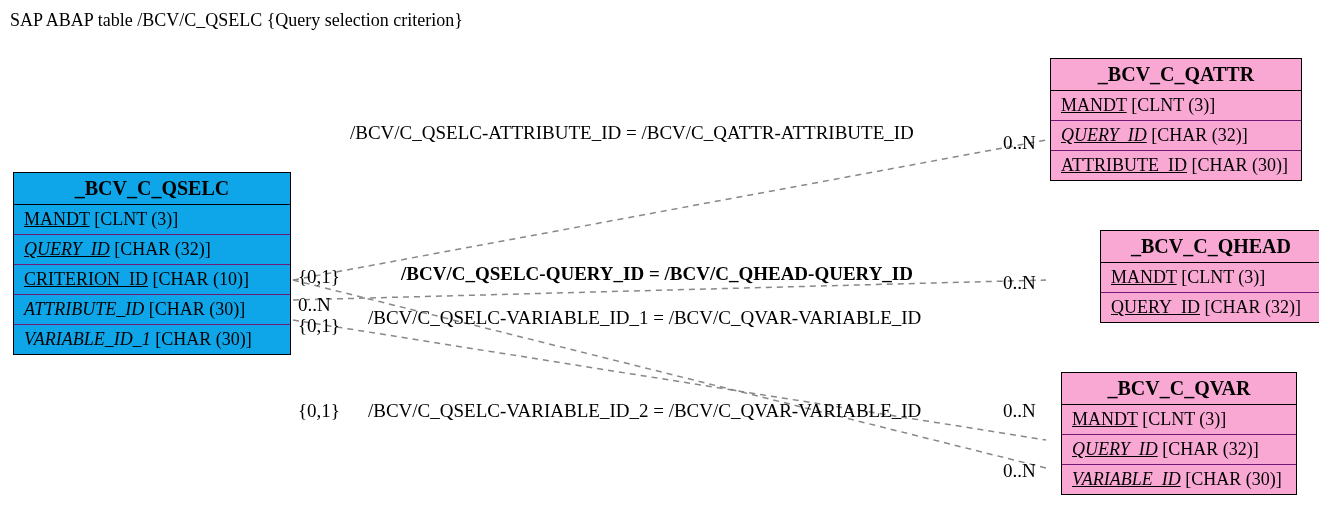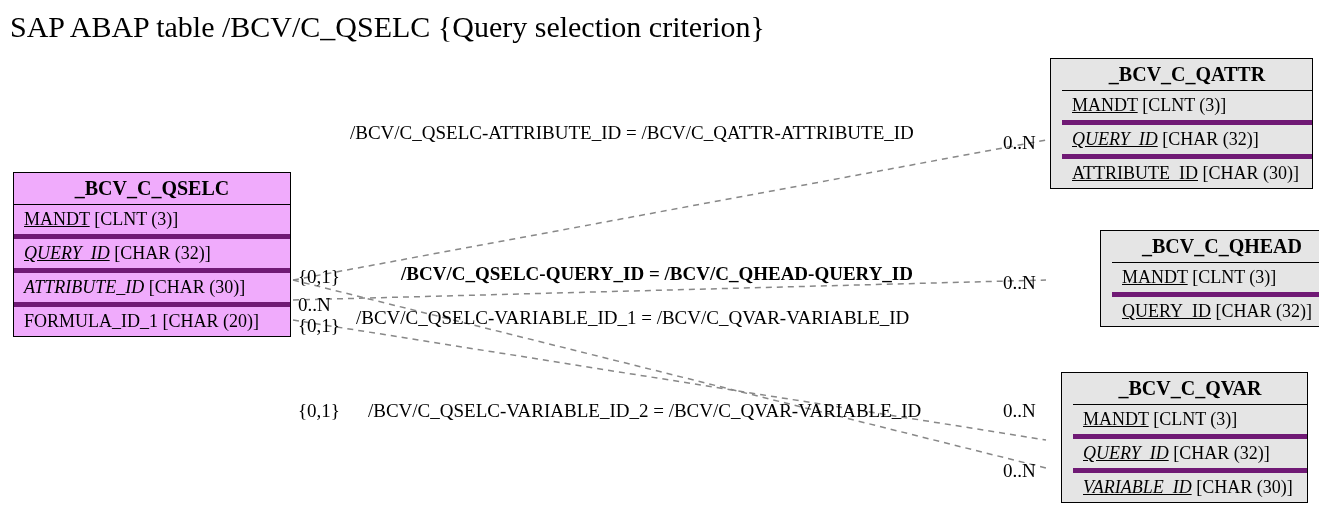--- a/index.html
+++ b/index.html
@@ -1,22 +1,22 @@
 <!DOCTYPE html>
 <html><head>
 <meta charset="utf-8">
 <style>
   html,body{margin:0;padding:0;width:1319px;height:511px;background:#fff;
     font-family:"Times New Roman",Times,serif;font-size:18px;color:#000;}
-  .title{position:absolute;left:10px;top:10px;font-size:30px;}
+  .title{position:absolute;left:10px;top:10px;font-size:18px;}
   .card{position:absolute;border:1px solid #000;}
-  .qselc{background:#f0abfc;}
-  .grn{background:#e5e5e5;padding-left:11px;}
+  .qselc{background:#0ea5e9;}
+  .grn{background:#f9a8d4;}
   .hdr{font-weight:bold;text-align:center;padding:4px 10px;border-bottom:1px solid #000;font-size:20px;}
-  .row{padding:4px 10px;border-top:5px solid #701a75;white-space:nowrap;}
+  .row{padding:4px 10px;border-top:1px solid #701a75;white-space:nowrap;}
   .row:first-of-type{border-top:none;}
   .ul{text-decoration:underline;text-align:center;}
   .it{font-style:italic;}
   .lbl{position:absolute;font-size:19px;white-space:nowrap;}
   svg.lines{position:absolute;left:0;top:0;width:1319px;height:511px;pointer-events:none;}
   svg.lines line{stroke:#888;stroke-width:1.5;stroke-dasharray:6,5;}
 </style>
 </head>
 <body>
 
@@ -27,22 +27,23 @@
   <line x1="293" y1="300" x2="1046" y2="280"></line>
   <line x1="293" y1="320" x2="1046" y2="440"></line>
   <line x1="293" y1="280" x2="1046" y2="468"></line>
 </svg>
 
 <div class="card qselc" style="left:13px;top:172px;width:276px;">
   <div class="hdr">_BCV_C_QSELC</div>
   <div>
       <div class="row"><span class="ul">MANDT</span> [CLNT (3)]</div>
       <div class="row"><span class="ul it">QUERY_ID</span> [CHAR (32)]</div>
+      <div class="row"><span class="ul">CRITERION_ID</span> [CHAR (10)]</div>
       <div class="row"><span class="it">ATTRIBUTE_ID</span> [CHAR (30)]</div>
-      <div class="row"><span class="">FORMULA_ID_1</span> [CHAR (20)]</div>
+      <div class="row"><span class="it">VARIABLE_ID_1</span> [CHAR (30)]</div>
     </div>
 </div>
 
 <div class="card grn" style="left:1050px;top:58px;width:250px;">
   <div class="hdr">_BCV_C_QATTR</div>
   <div>
       <div class="row"><span class="ul">MANDT</span> [CLNT (3)]</div>
       <div class="row"><span class="ul it">QUERY_ID</span> [CHAR (32)]</div>
       <div class="row"><span class="ul">ATTRIBUTE_ID</span> [CHAR (30)]</div>
     </div>
@@ -60,21 +61,21 @@
   <div class="hdr">_BCV_C_QVAR</div>
   <div>
       <div class="row"><span class="ul">MANDT</span> [CLNT (3)]</div>
       <div class="row"><span class="ul it">QUERY_ID</span> [CHAR (32)]</div>
       <div class="row"><span class="ul it">VARIABLE_ID</span> [CHAR (30)]</div>
     </div>
 </div>
 
 <div class="lbl" style="left:350px;top:122px;">/BCV/C_QSELC-ATTRIBUTE_ID = /BCV/C_QATTR-ATTRIBUTE_ID</div>
 <div class="lbl" style="left:401px;top:263px;font-weight:bold;">/BCV/C_QSELC-QUERY_ID = /BCV/C_QHEAD-QUERY_ID</div>
-<div class="lbl" style="left:356px;top:307px;">/BCV/C_QSELC-VARIABLE_ID_1 = /BCV/C_QVAR-VARIABLE_ID</div>
+<div class="lbl" style="left:368px;top:307px;">/BCV/C_QSELC-VARIABLE_ID_1 = /BCV/C_QVAR-VARIABLE_ID</div>
 <div class="lbl" style="left:368px;top:400px;">/BCV/C_QSELC-VARIABLE_ID_2 = /BCV/C_QVAR-VARIABLE_ID</div>
 
 <div class="lbl" style="left:298px;top:266px;">{0,1}</div>
 <div class="lbl" style="left:298px;top:294px;">0..N</div>
 <div class="lbl" style="left:298px;top:315px;">{0,1}</div>
 <div class="lbl" style="left:298px;top:400px;">{0,1}</div>
 
 <div class="lbl" style="left:1003px;top:132px;">0..N</div>
 <div class="lbl" style="left:1003px;top:272px;">0..N</div>
 <div class="lbl" style="left:1003px;top:400px;">0..N</div>

